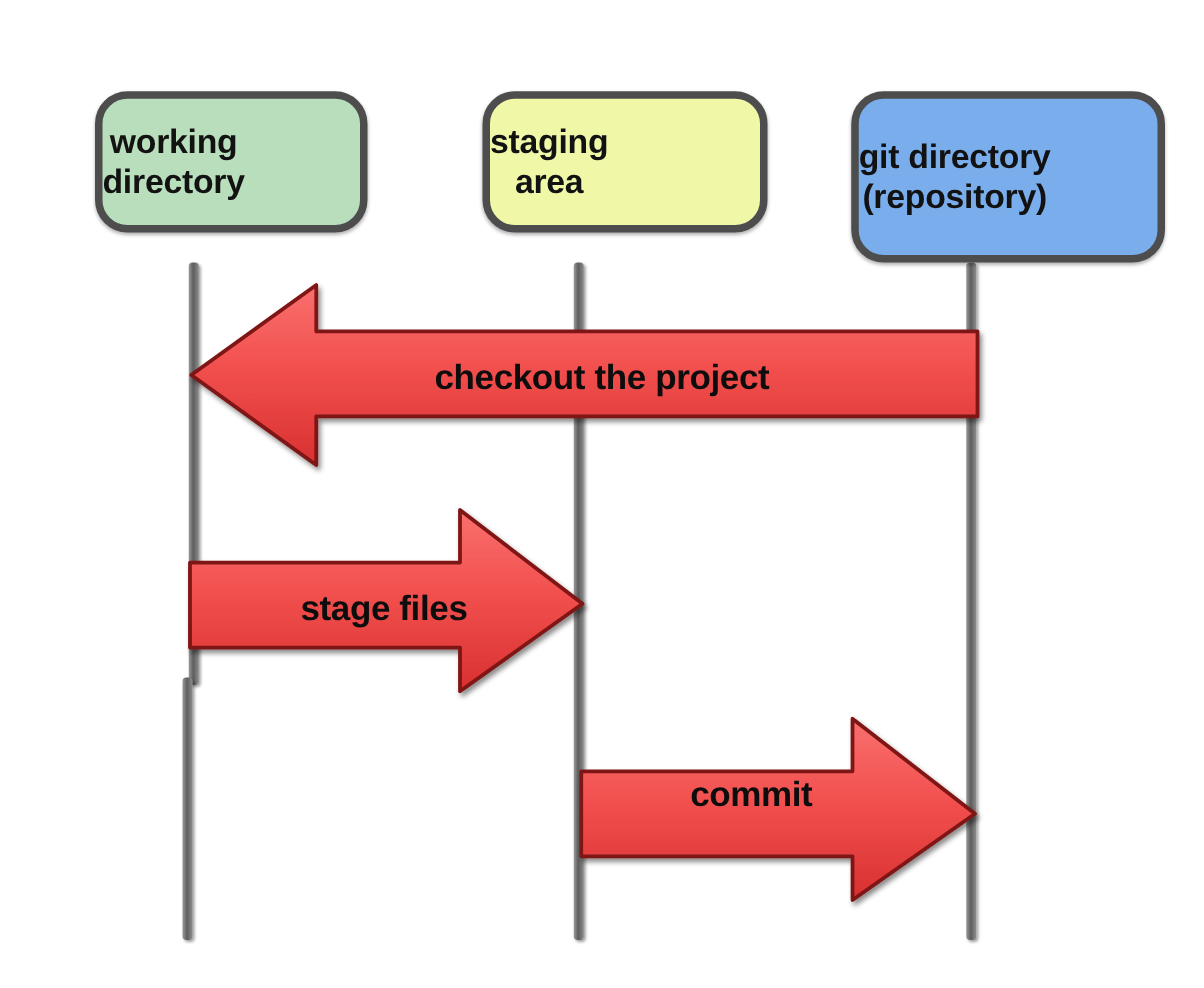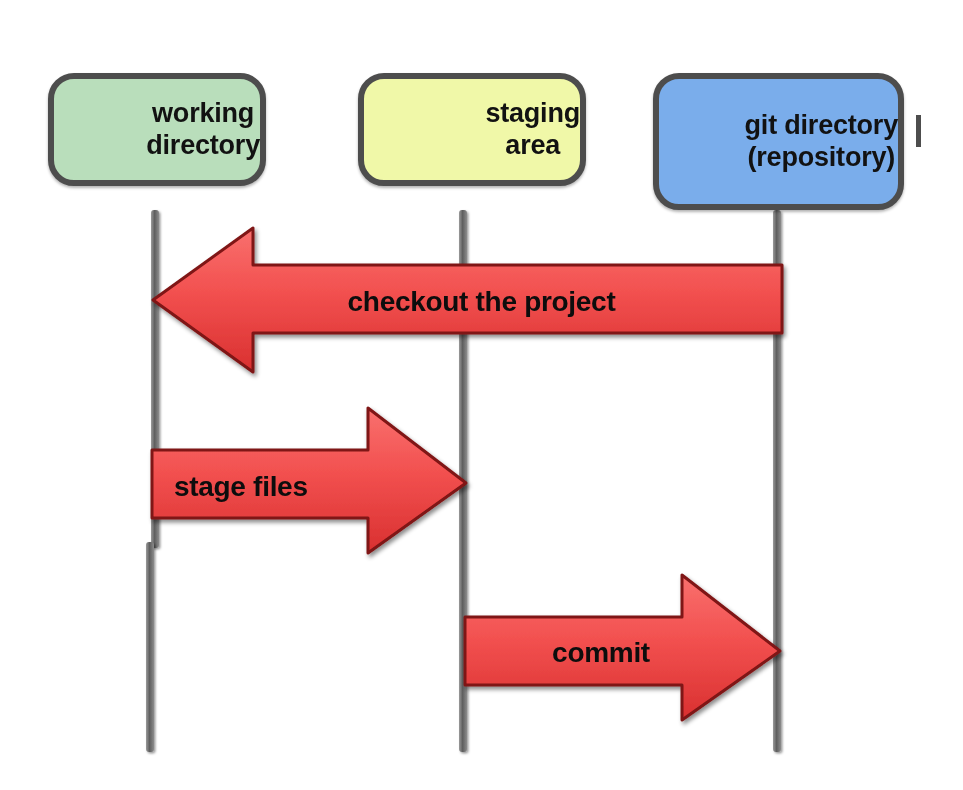--- a/index.html
+++ b/index.html
@@ -26,28 +26,29 @@
     height: 790px;
   }
   
   .node {
     position: absolute;
     box-sizing: border-box;
     border: 6px solid #4d4d4d;
     border-radius: 26px;
     display: flex;
     align-items: center;
-    justify-content: flex-end;
+    justify-content: flex-start;
     text-align: center;
     color: #121212;
     font-weight: bold;
     font-size: 27px;
     line-height: 1.18;
     letter-spacing: -0.2px;
     box-shadow: 0 2px 3px rgba(0,0,0,0.30);
+    margin-left: 28px;
   }
   .node-label {
     white-space: pre-line;
     display: block;
   }
   
   .arrow-label {
     position: absolute;
     color: #0d0d0d;
     font-weight: bold;
@@ -137,17 +138,17 @@
 area</span>
   </div>
 
   <div class="node" id="node-git-directory" style="left:653px; top:73px; width:251px; height:137px; background:#7aadeb;">
     <span class="node-label">git directory
 (repository)</span>
   </div>
 
   <div class="arrow-label" style="left:0; top:286px; width:963px; text-align:center;">checkout the project</div>
 
-  <div class="arrow-label" style="left:174px; top:471px; width:200px; text-align:left;">stage files</div>
+  <div class="arrow-label" style="left:174px; top:471px; width:200px; text-align:right;">stage files</div>
 
-  <div class="arrow-label" style="left:501px; top:637px; width:200px; text-align:center;">commit</div>
+  <div class="arrow-label" style="left:501px; top:620px; width:200px; text-align:center;">commit</div>
 
 </div>
 
 </body></html>

